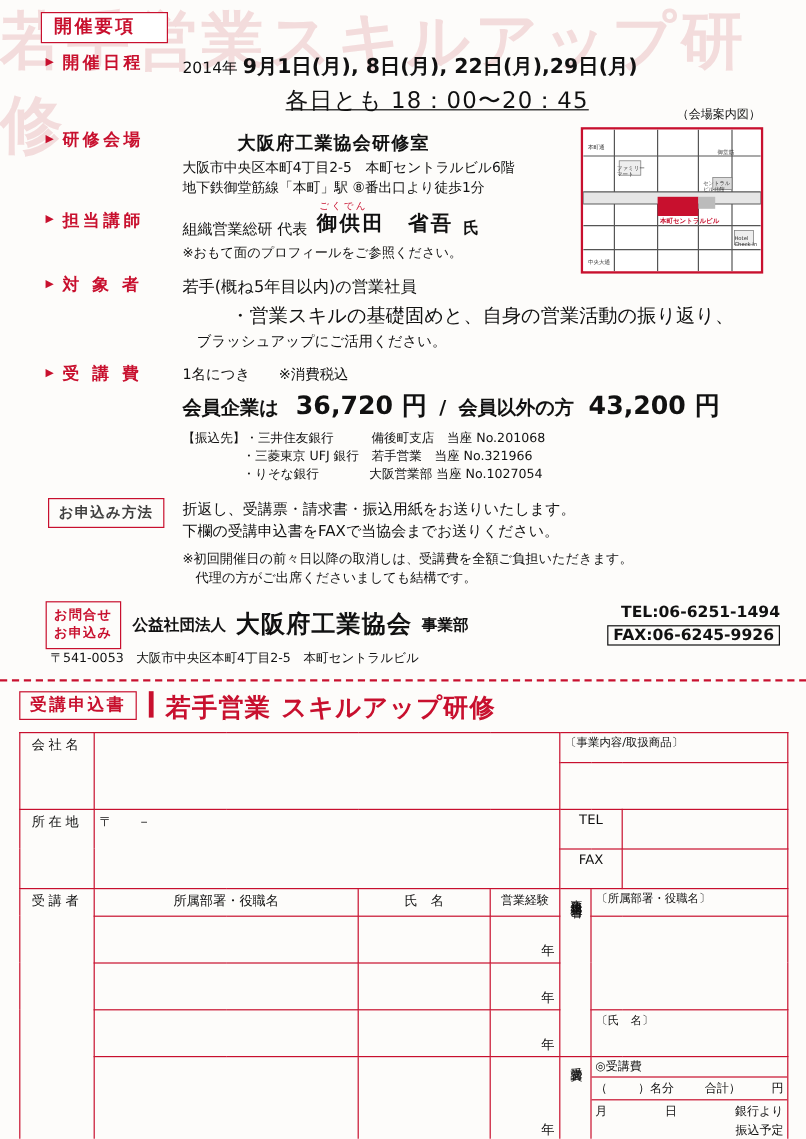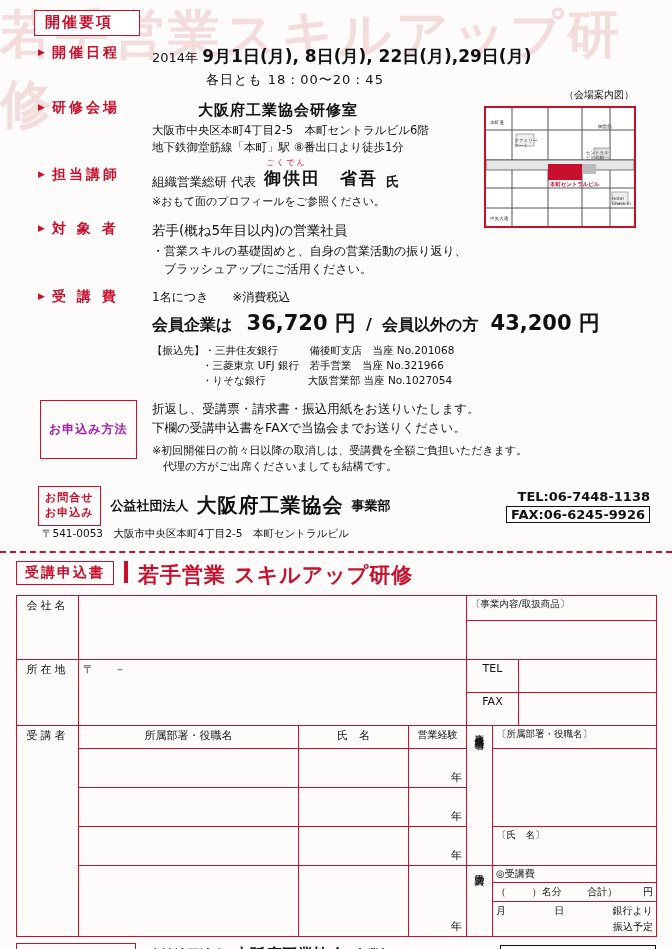--- a/index.html
+++ b/index.html
@@ -42,21 +42,21 @@
   .top{padding:10px 22px 0 34px;position:relative;}
   .bg-ghost{
     position:absolute;right:20px;top:0;
     font-size:52px;color:#f3dcdc;font-weight:bold;
     letter-spacing:4px;z-index:0;pointer-events:none;
   }
   .content{position:relative;z-index:2;}
 
   .dates{font-size:13px;}
   .dates .big{font-size:17px;font-weight:bold;}
-  .time{margin-left:54px;font-size:13px;letter-spacing:1px;}
+  .time{margin-left:86px;font-size:19px;letter-spacing:1px;text-decoration:underline;}
 
   .venue-name{font-size:15px;font-weight:bold;letter-spacing:1px;margin-left:46px;}
   .venue-line{font-size:11.5px;}
 
   .lect-name{font-size:17px;font-weight:bold;letter-spacing:2px;}
   .ruby{font-size:8px;color:#c8102e;letter-spacing:2px;}
 
   .fee-big{font-size:16px;font-weight:bold;}
   .fee-num{font-size:21px;font-weight:bold;}
 
@@ -68,22 +68,22 @@
     border:2px solid #c8102e;background:#fff;z-index:3;
     box-sizing:border-box;
   }
   .map-cap{
     position:absolute;right:16px;top:78px;font-size:10px;z-index:3;
   }
   .map svg{display:block;}
 
   
   .apply-box{
-    display:inline-block;border:1px solid #c8102e;color:#a21caf;
-    font-size:12px;font-weight:bold;padding:20px 8px;letter-spacing:1px;
+    display:inline-block;border:1px solid #c8102e;color:#404040;
+    font-size:12px;font-weight:bold;padding:3px 8px;letter-spacing:1px;
   }
 
   
   .contact{
     display:flex;align-items:center;margin-top:10px;padding-left:4px;
   }
   .contact-box{
     border:1px solid #c8102e;color:#c8102e;font-size:11px;font-weight:bold;
     line-height:1.35;padding:4px 6px;text-align:center;letter-spacing:1px;
   }
@@ -220,21 +220,21 @@
           </div>
           <div class="small" style="margin-top:2px;">※おもて面のプロフィールをご参照ください。</div>
         </div>
       </div>
 
       
       <div class="row" style="margin-top:10px;">
         <div class="label">対 象 者</div>
         <div class="val">
           <div style="font-size:13.5px;">若手(概ね5年目以内)の営業社員</div>
-          <div style="font-size:12px;margin-top:2px;">・営業スキルの基礎固めと、自身の営業活動の振り返り、</div>
+          <div style="font-size:16px;margin-top:2px;margin-left:40px;">・営業スキルの基礎固めと、自身の営業活動の振り返り、</div>
           <div style="font-size:12px;">　ブラッシュアップにご活用ください。</div>
         </div>
       </div>
 
       
       <div class="row" style="margin-top:10px;">
         <div class="label">受 講 費</div>
         <div class="val">
           <div style="font-size:12px;">
             <span>1名につき</span>
@@ -274,21 +274,21 @@
       
       <div class="contact">
         <div class="contact-box">
           <div>お問合せ</div>
           <div>お申込み</div>
         </div>
         <div class="org-name">公益社団法人</div>
         <div class="org-big" style="margin-left:8px;">大阪府工業協会</div>
         <div class="org-name" style="margin-left:8px;">事業部</div>
         <div class="tel-box">
-          <div class="tel-line">TEL:06-7448-1138</div>
+          <div class="tel-line">TEL:06-6251-1494</div>
           <div class="fax-line">FAX:06-6245-9926</div>
         </div>
       </div>
       <div class="addr" style="margin-top:1px;padding-left:4px;">〒541-0053　大阪市中央区本町4丁目2-5　本町セントラルビル</div>
 
     </div>
   </div>
 
   <div class="cutline"></div>
 

